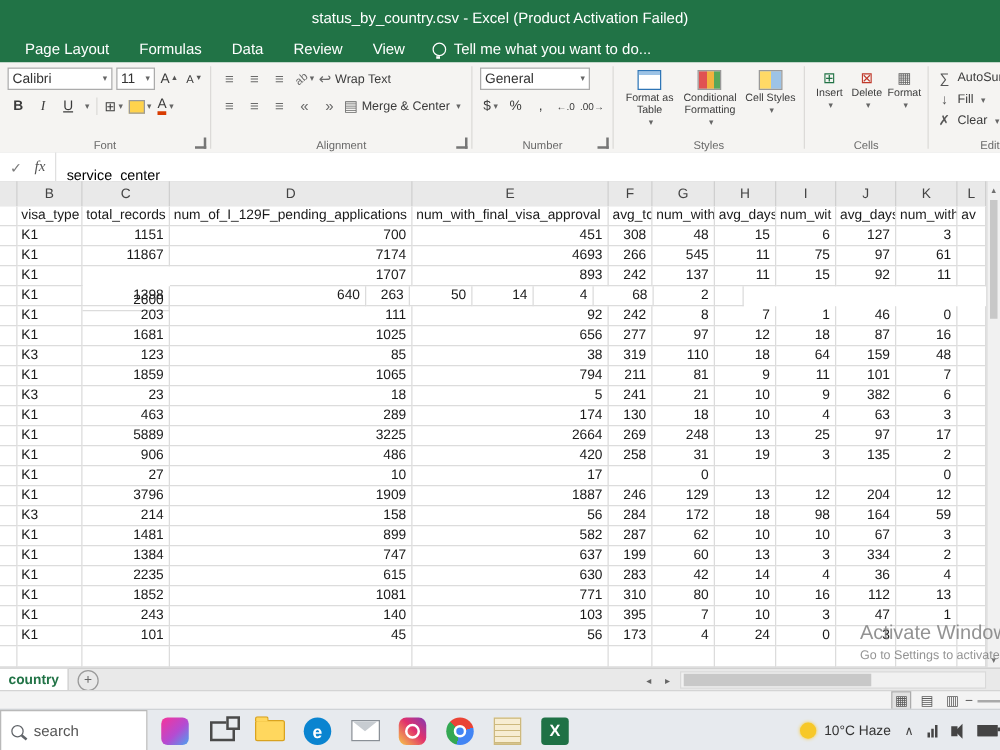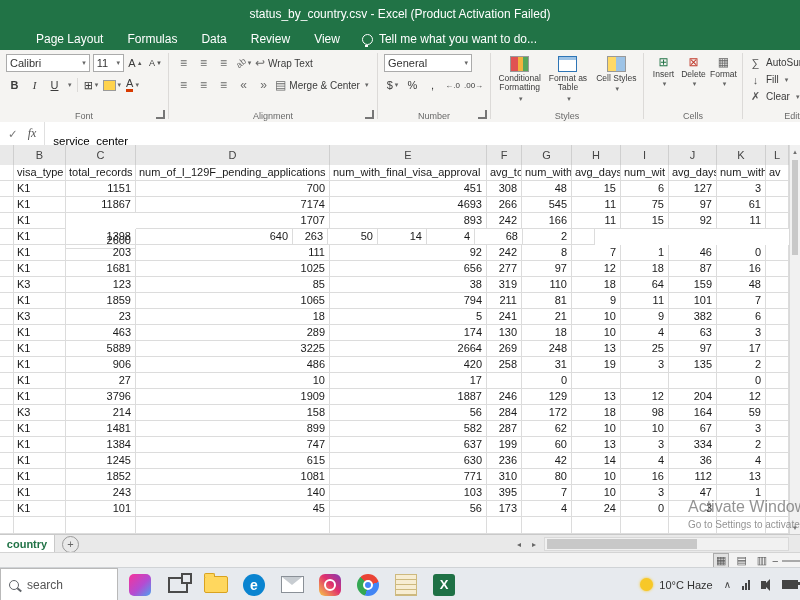--- a/index.html
+++ b/index.html
@@ -6,21 +6,21 @@
   .screen{position:relative;width:800px;height:600px;overflow:hidden;background:#fff;
           font-family:"Liberation Sans",sans-serif;-webkit-font-smoothing:antialiased;}
 
   
   .titlebar{position:absolute;top:0;left:0;right:0;height:28px;background:#217346;color:#fff;
             display:flex;align-items:center;justify-content:center;font-size:12px;}
 
   
   .tabrow{position:absolute;top:28px;left:0;right:0;height:22px;background:#217346;color:#fff;
           display:flex;align-items:center;}
-  .rtabs{display:flex;height:100%;align-items:center;padding-left:24px;}
+  .rtabs{display:flex;height:100%;align-items:center;padding-left:8px;}
   .rtab{padding:0 12px;font-size:12px;height:100%;display:flex;align-items:center;cursor:default;}
   .tellme{display:flex;align-items:center;gap:6px;margin-left:10px;font-size:12px;}
   .bulb{width:9px;height:9px;border:1px solid #fff;border-radius:50%;position:relative;display:inline-block;}
   .bulb::after{content:'';position:absolute;left:2px;bottom:-3px;width:3px;height:2px;background:#fff;}
 
   
   .ribbon{position:absolute;top:50px;left:0;right:0;height:72px;background:#f5f4f2;
           border-bottom:1px solid #d2d0ce;display:flex;}
   .grp{position:relative;padding:4px 4px 13px 6px;display:flex;flex-direction:column;gap:4px;flex:0 0 auto;}
   .glabel{position:absolute;bottom:1px;left:0;right:0;text-align:center;font-size:9px;color:#696969;}
@@ -273,27 +273,27 @@
       </div>
       <div class="glabel">Number</div>
       <div class="launcher"></div>
     </div>
 
     <div class="gsep"></div>
 
     <div class="grp" style="width:142px">
       <div class="rrow" style="align-items:flex-start">
         <div class="bigbtn">
+          <span class="sic fat"></span>
+          <span>Format as Table</span>
+          <span class="dd">▾</span>
+        </div>
+        <div class="bigbtn">
           <span class="sic cf"></span>
           <span>Conditional Formatting</span>
-          <span class="dd">▾</span>
-        </div>
-        <div class="bigbtn">
-          <span class="sic fat"></span>
-          <span>Format as Table</span>
           <span class="dd">▾</span>
         </div>
         <div class="bigbtn">
           <span class="sic cs"></span>
           <span>Cell Styles</span>
           <span class="dd">▾</span>
         </div>
       </div>
       <div class="glabel">Styles</div>
     </div>
@@ -409,21 +409,21 @@
         <div class="gcell num" style="width: 49px;">61</div>
         <div class="gcell" style="width: 23px;"></div>
       </div>
       <div class="grow">
         <div class="gcell" style="width: 14px;"></div>
         <div class="gcell" style="width: 52px;">K1</div>
         <div class="gcell num" style="width: 70px; margin-top: 20px;">2600</div>
         <div class="gcell num" style="width: 194px;">1707</div>
         <div class="gcell num" style="width: 157px;">893</div>
         <div class="gcell num" style="width: 35px;">242</div>
-        <div class="gcell num" style="width: 50px;">166</div>
+        <div class="gcell num" style="width: 50px;">137</div>
         <div class="gcell num" style="width: 49px;">11</div>
         <div class="gcell num" style="width: 48px;">15</div>
         <div class="gcell num" style="width: 48px;">92</div>
         <div class="gcell num" style="width: 49px;">11</div>
         <div class="gcell" style="width: 23px;"></div>
       </div>
       <div class="grow">
         <div class="gcell" style="width: 14px;"></div>
         <div class="gcell" style="width: 52px;">K1</div>
         <div class="gcell num" style="width: 70px;">1398</div>
@@ -614,24 +614,24 @@
         <div class="gcell num" style="width: 50px;">60</div>
         <div class="gcell num" style="width: 49px;">13</div>
         <div class="gcell num" style="width: 48px;">3</div>
         <div class="gcell num" style="width: 48px;">334</div>
         <div class="gcell num" style="width: 49px;">2</div>
         <div class="gcell" style="width: 23px;"></div>
       </div>
       <div class="grow">
         <div class="gcell" style="width: 14px;"></div>
         <div class="gcell" style="width: 52px;">K1</div>
-        <div class="gcell num" style="width: 70px;">1245</div>
+        <div class="gcell num" style="width: 70px;">2235</div>
         <div class="gcell num" style="width: 194px;">615</div>
         <div class="gcell num" style="width: 157px;">630</div>
-        <div class="gcell num" style="width: 35px;">236</div>
+        <div class="gcell num" style="width: 35px;">283</div>
         <div class="gcell num" style="width: 50px;">42</div>
         <div class="gcell num" style="width: 49px;">14</div>
         <div class="gcell num" style="width: 48px;">4</div>
         <div class="gcell num" style="width: 48px;">36</div>
         <div class="gcell num" style="width: 49px;">4</div>
         <div class="gcell" style="width: 23px;"></div>
       </div>
       <div class="grow">
         <div class="gcell" style="width: 14px;"></div>
         <div class="gcell" style="width: 52px;">K1</div>

